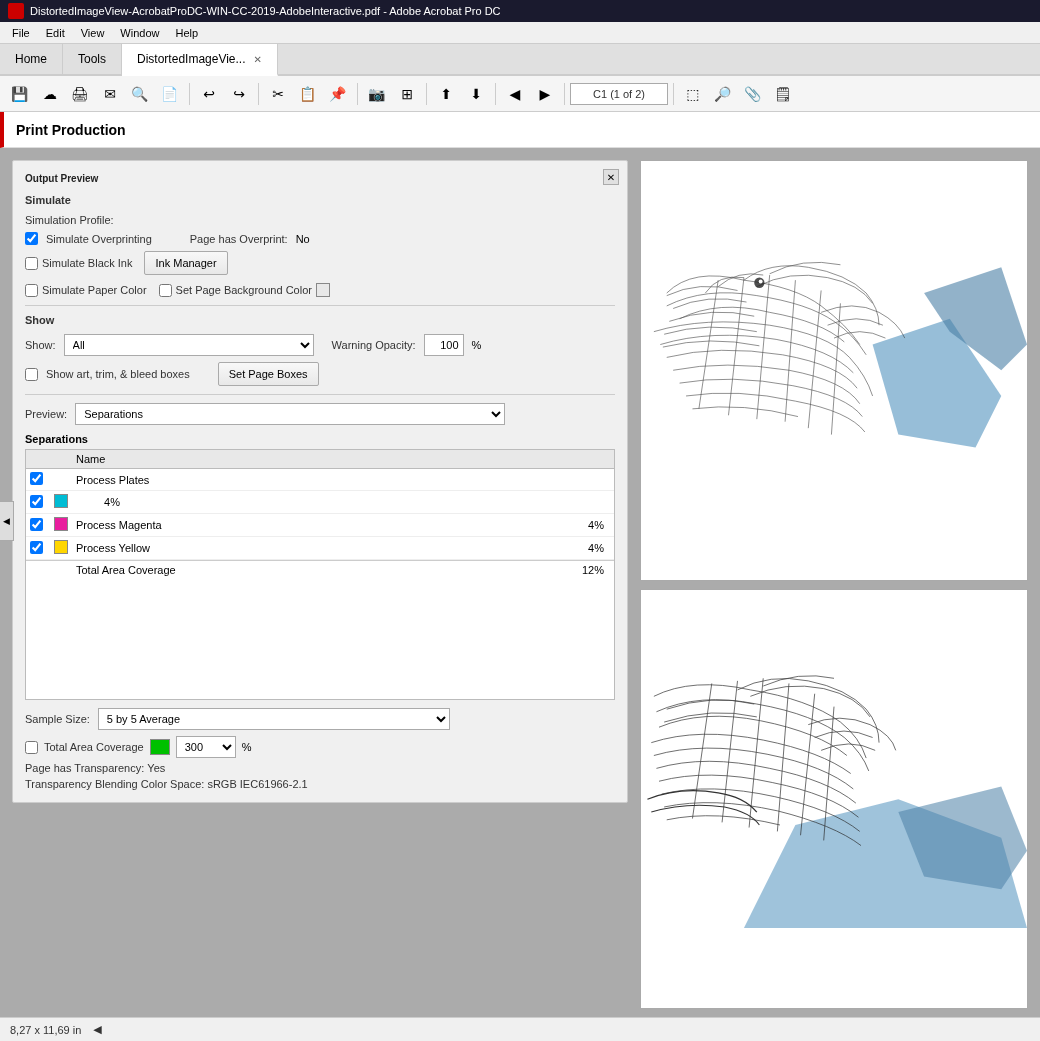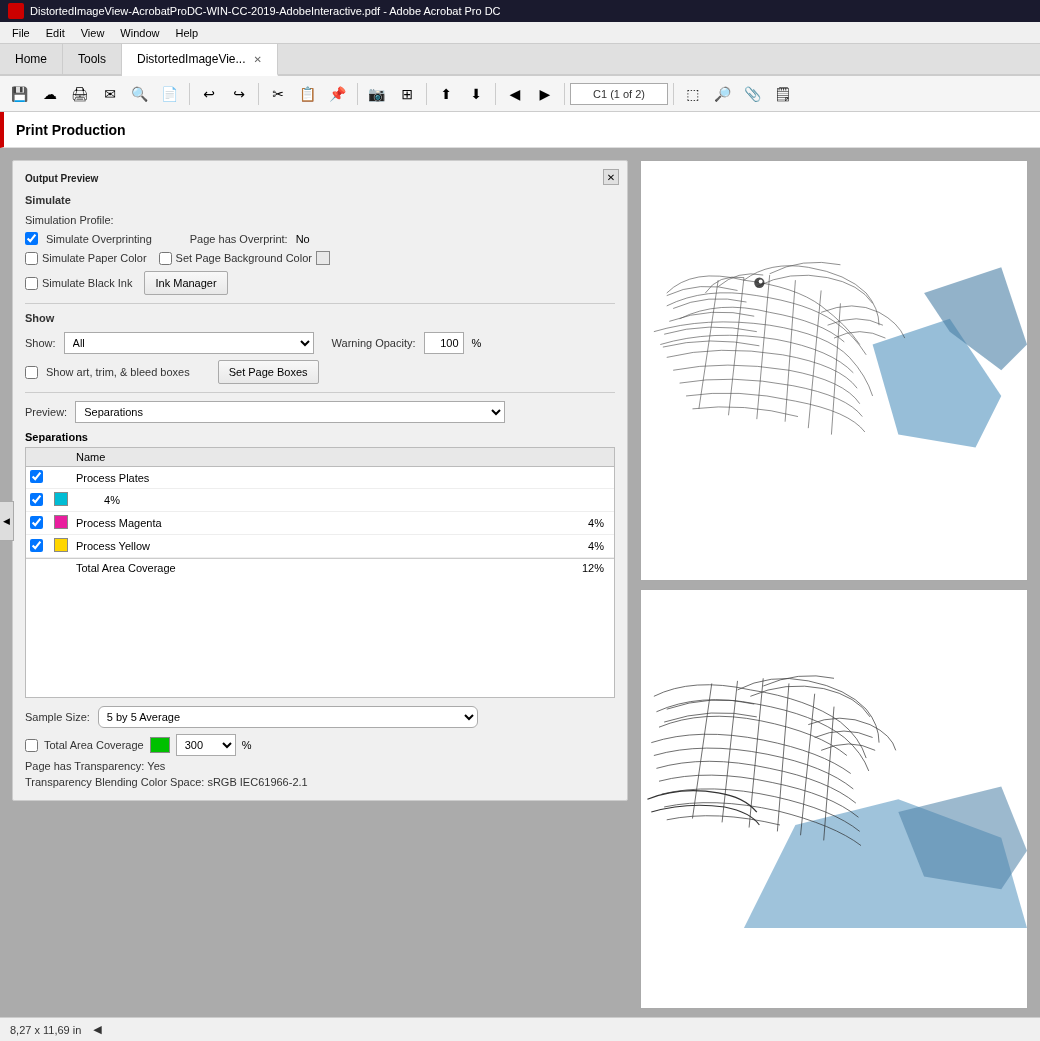--- a/index.html
+++ b/index.html
@@ -412,40 +412,40 @@
         <span class="field-label">Simulation Profile:</span>
       </div>
 
       <div class="checkbox-row overprint-row">
         <input type="checkbox" id="chk-overprint" checked="" style="">
         <label for="chk-overprint" class="checkbox-label">Simulate Overprinting</label>
         <span class="page-overprint" style="margin-left:30px;">Page has Overprint:</span>
         <span class="page-overprint-val">No</span>
       </div>
 
+      <div style="display:flex; align-items:center; gap:12px; margin-bottom:8px;">
+        <div class="checkbox-row" style="margin-bottom:0;">
+          <input type="checkbox" id="chk-black" style="">
+          <label for="chk-black" class="checkbox-label">Simulate Black Ink</label>
+        </div>
+        <button class="btn">Ink Manager</button>
+      </div>
+
       <div style="display:flex; align-items:center; gap:12px; margin-bottom:6px;">
         <div class="checkbox-row two-row-check" style="margin-bottom:0;">
           <input type="checkbox" id="chk-paper" style="">
           <label for="chk-paper" class="checkbox-label">Simulate Paper Color</label>
         </div>
         <div style="display:flex; align-items:center; gap:4px;">
           <input type="checkbox" id="chk-bg" style="">
           <label for="chk-bg" class="checkbox-label">Set Page Background Color</label>
           <div class="color-swatch" style="background:#e8e8e8;"></div>
         </div>
       </div>
 
-      <div style="display:flex; align-items:center; gap:12px; margin-bottom:8px;">
-        <div class="checkbox-row" style="margin-bottom:0;">
-          <input type="checkbox" id="chk-black" style="">
-          <label for="chk-black" class="checkbox-label">Simulate Black Ink</label>
-        </div>
-        <button class="btn">Ink Manager</button>
-      </div>
-
       <hr class="divider">
 
       <div class="section-label show-section">Show</div>
 
       <div style="display:flex; align-items:center; gap:8px; margin-bottom:6px; flex-wrap:wrap;">
         <span class="field-label">Show:</span>
         <select class="dropdown show-dropdown"><option>All</option><option>Cyan</option><option>Magenta</option><option>Yellow</option><option>Black</option></select>
         <span class="field-label" style="margin-left:10px;">Warning Opacity:</span>
         <input type="text" class="opacity-input" value="100" style="">
         <span>%</span>
@@ -508,21 +508,21 @@
             <div class="sep-col-name">Total Area Coverage</div>
             <div class="sep-col-pct">12%</div>
           </div>
 
           <div style="height: 120px;"></div>
         </div>
       </div>
 
       <div class="sample-row">
         <span class="field-label">Sample Size:</span>
-        <select class="dropdown" style="width:380px;border-radius:6px;"><option>Point Sample</option><option>3 by 3 Average</option><option selected="">5 by 5 Average</option></select>
+        <select class="dropdown" style="width:352px;"><option>Point Sample</option><option>3 by 3 Average</option><option selected="">5 by 5 Average</option></select>
       </div>
 
       <div class="tac-row">
         <input type="checkbox" id="chk-tac" style="">
         <label for="chk-tac" class="checkbox-label">Total Area Coverage</label>
         <div class="tac-swatch"></div>
         <select class="dropdown" style="width:60px;">
           <option>300</option>
         </select>
         <span>%</span>

